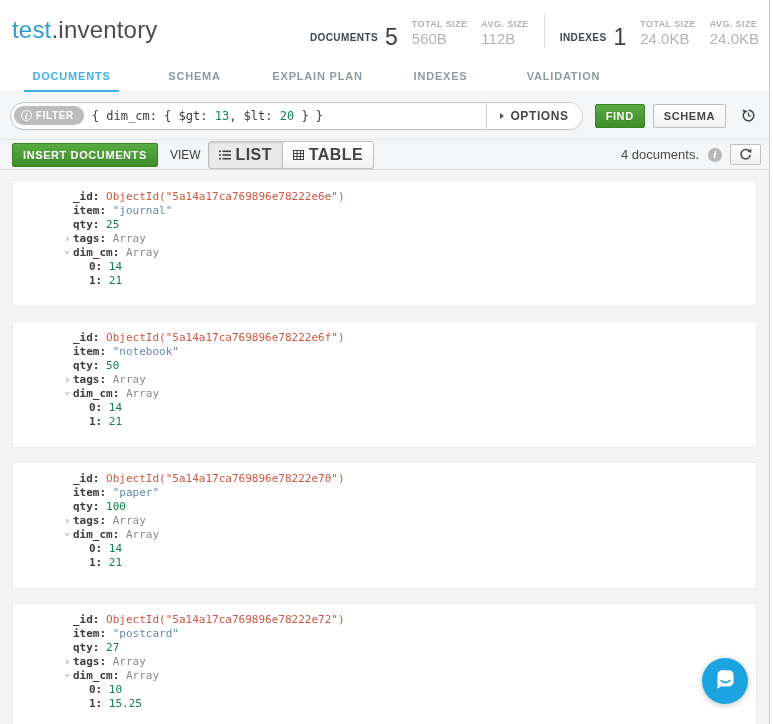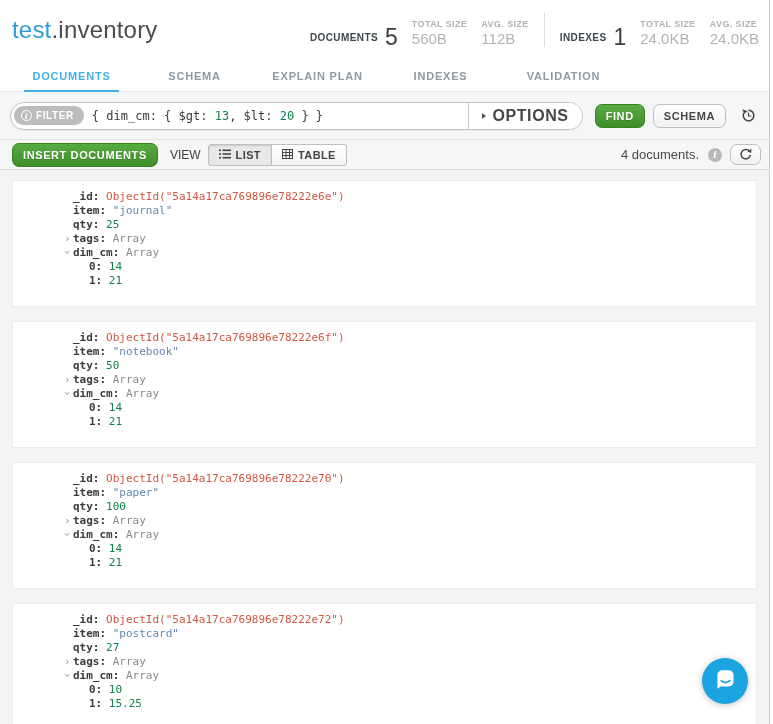--- a/index.html
+++ b/index.html
@@ -40,40 +40,40 @@
   .filter-pill { background:#bcbcbc; color:#fff; font-size:10px; font-weight:bold;
                  letter-spacing:.6px; border-radius:11px; padding:4px 10px 4px 7px;
                  margin-left:3px; display:flex; align-items:center; gap:4px; flex:none; }
   .i-outline { width:11px; height:11px; border:1px solid #fff; border-radius:50%;
                font:italic bold 8px "DejaVu Serif", serif; display:flex;
                align-items:center; justify-content:center; }
   .filter-input { flex:1; font-family:"DejaVu Sans Mono", monospace; font-size:12px;
                   color:#3a3a3a; padding:0 8px; white-space:pre; overflow:hidden; }
   .tok-number { color:#12824c; }
   .options-btn { height:100%; border-left:1px solid #c9c9c9; display:flex; align-items:center;
-                 gap:6px; padding:0 13px; font-size:16px; font-weight:bold; color:#474747;
+                 gap:6px; padding:0 13px; font-size:12px; font-weight:bold; color:#474747;
                  letter-spacing:.6px; background:#fff; cursor:pointer; flex:none;justify-content:flex-end; }
   .caret-right { width:0; height:0; border-left:4px solid #555;
                  border-top:3.5px solid transparent; border-bottom:3.5px solid transparent; }
-  .btn { font-size:11px; font-weight:bold; letter-spacing:.6px; border-radius:7px;
+  .btn { font-size:11px; font-weight:bold; letter-spacing:.6px; border-radius:2px;
          padding:5px 10px; cursor:pointer; }
   .btn-green { background:linear-gradient(#58ab43,#3e8d29); border:1px solid #39831f;
                color:#fff; text-shadow:0 1px 0 rgba(0,0,0,.15); }
   .btn-default { background:linear-gradient(#fff,#f1f1f1); border:1px solid #bfbfbf; color:#474747; }
   .q-find { margin-left:12px; }
   .q-reset { margin-left:8px; }
   .icon-btn { margin-left:8px; padding:4px 6px 2px; }
   .q-history { background:transparent; border:1px solid transparent; }
 
   
   .toolbar { height:30px; background:#f5f6f7; border-bottom:1px solid #d9d9d9;
              display:flex; align-items:center; padding:0 12px; }
   .view-label { margin-left:12px; margin-right:7px; font-size:12px; color:#3e3e3e; }
   .seg { display:flex; }
-  .seg-btn { display:flex; align-items:center; gap:5px; padding:4px 10px; font-size:11px;
+  .seg-btn { display:flex; align-items:center; gap:5px; padding:4px 10px; font-size:16px;
              font-weight:bold; letter-spacing:.4px; color:#444; border:1px solid #bfbfbf;
              background:linear-gradient(#fff,#f3f3f3); cursor:pointer; }
   .seg-first { border-radius:3px 0 0 3px; }
   .seg-last { border-radius:0 3px 3px 0; border-left:none; }
   .seg-btn.selected { background:#e9e9e9; box-shadow:inset 0 1px 2px rgba(0,0,0,.14); }
   .spacer { flex:1; }
   .count-text { font-size:13px; color:#4a4a4a; margin-right:9px; }
   .info-circle { width:14px; height:14px; border-radius:50%; background:#b9b9b9; color:#fff;
                  font:italic bold 9px "DejaVu Serif", serif; display:flex; align-items:center;
                  justify-content:center; margin-right:8px; }

